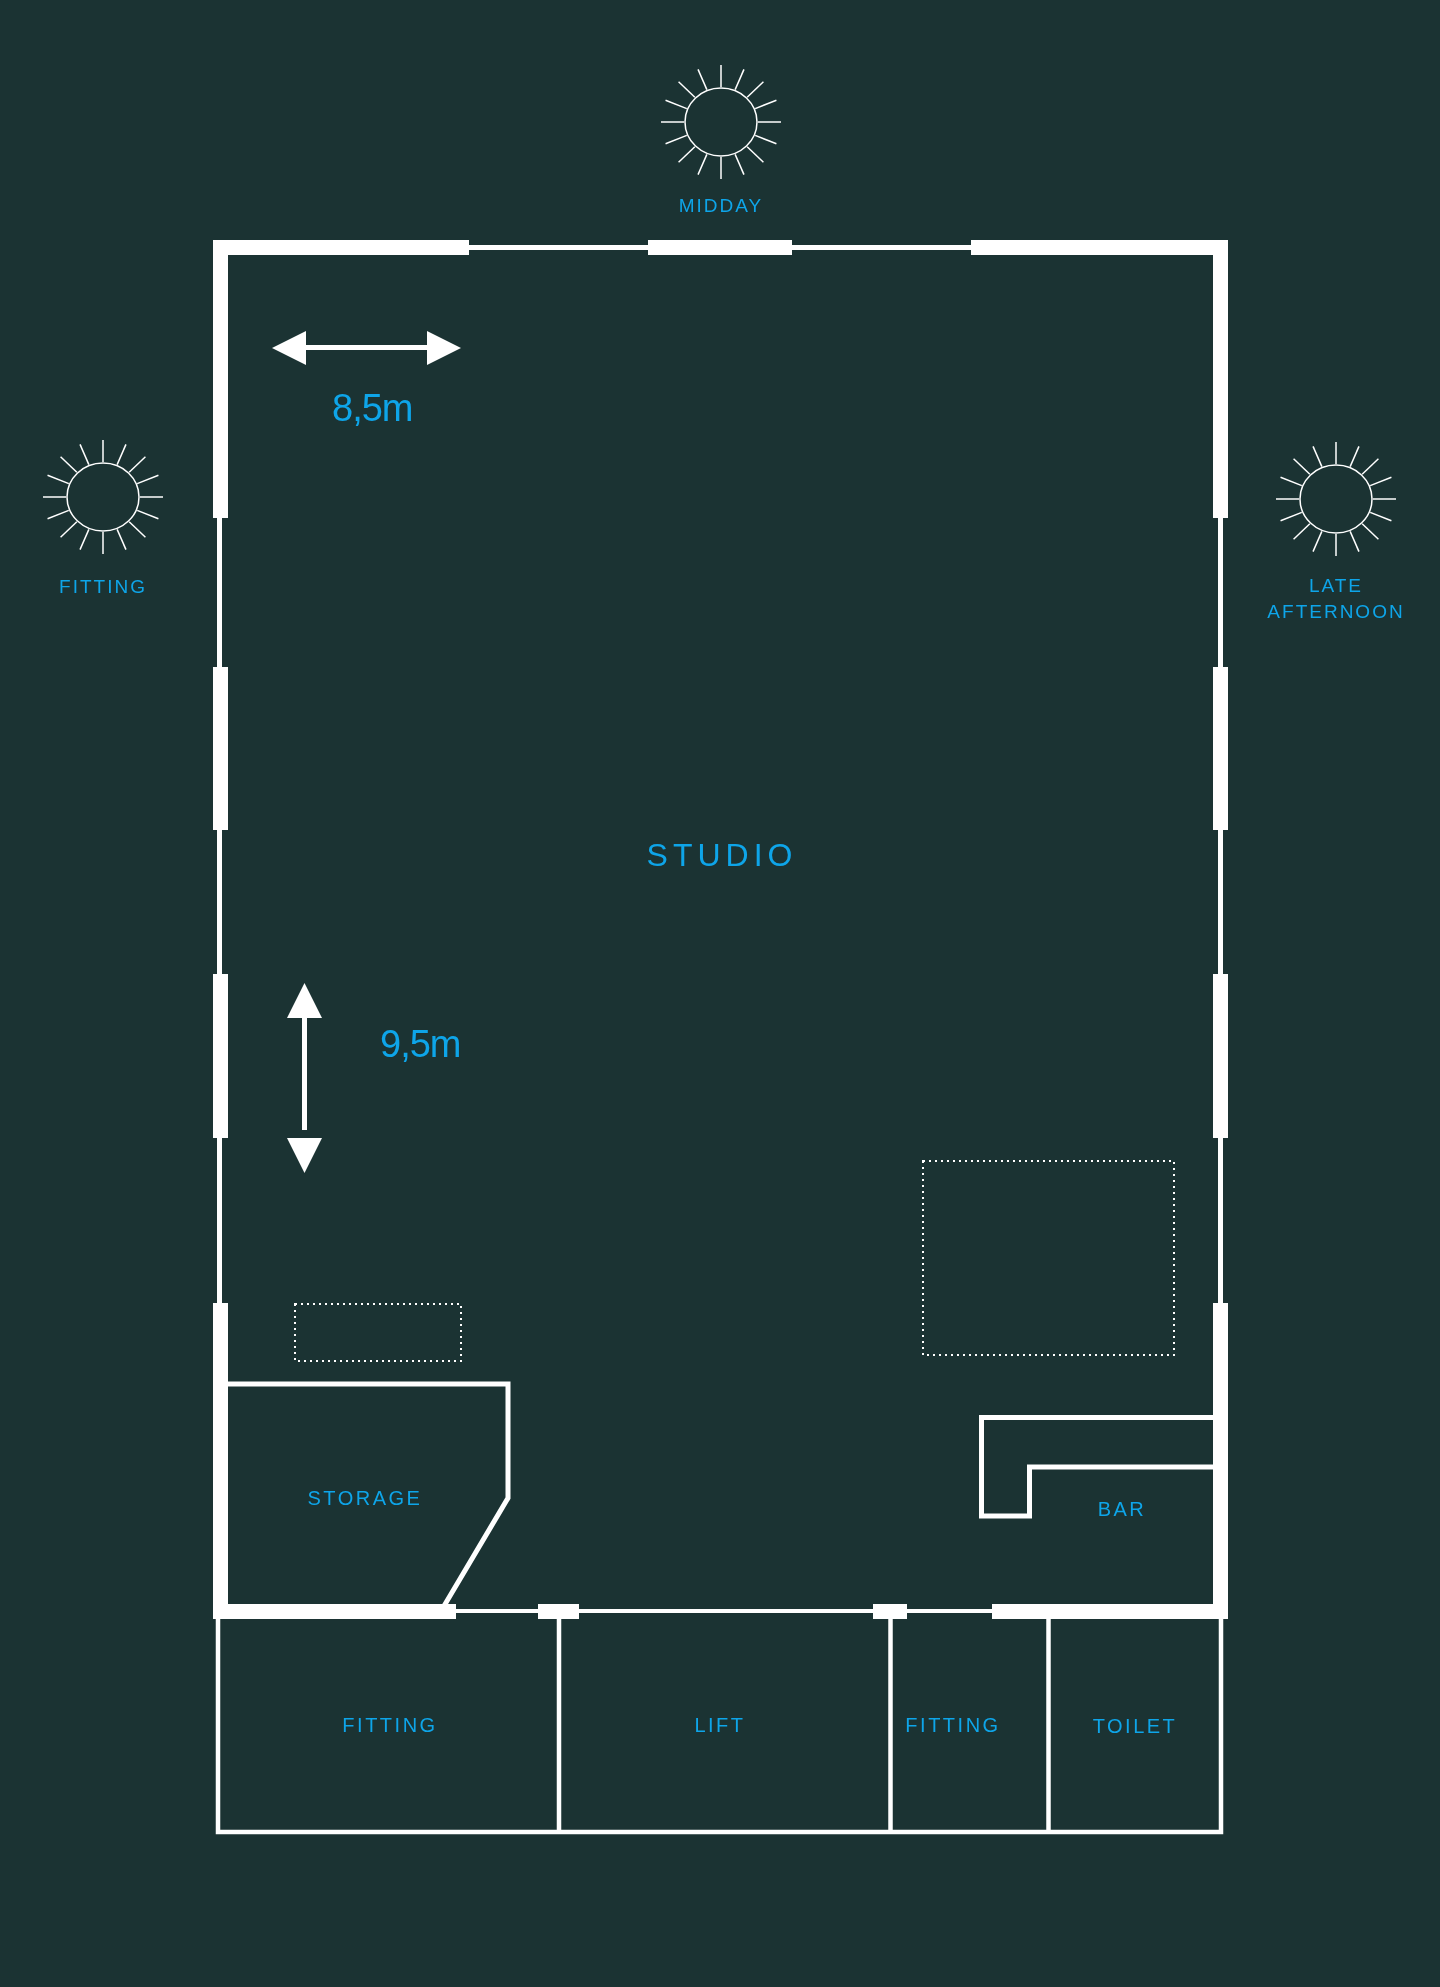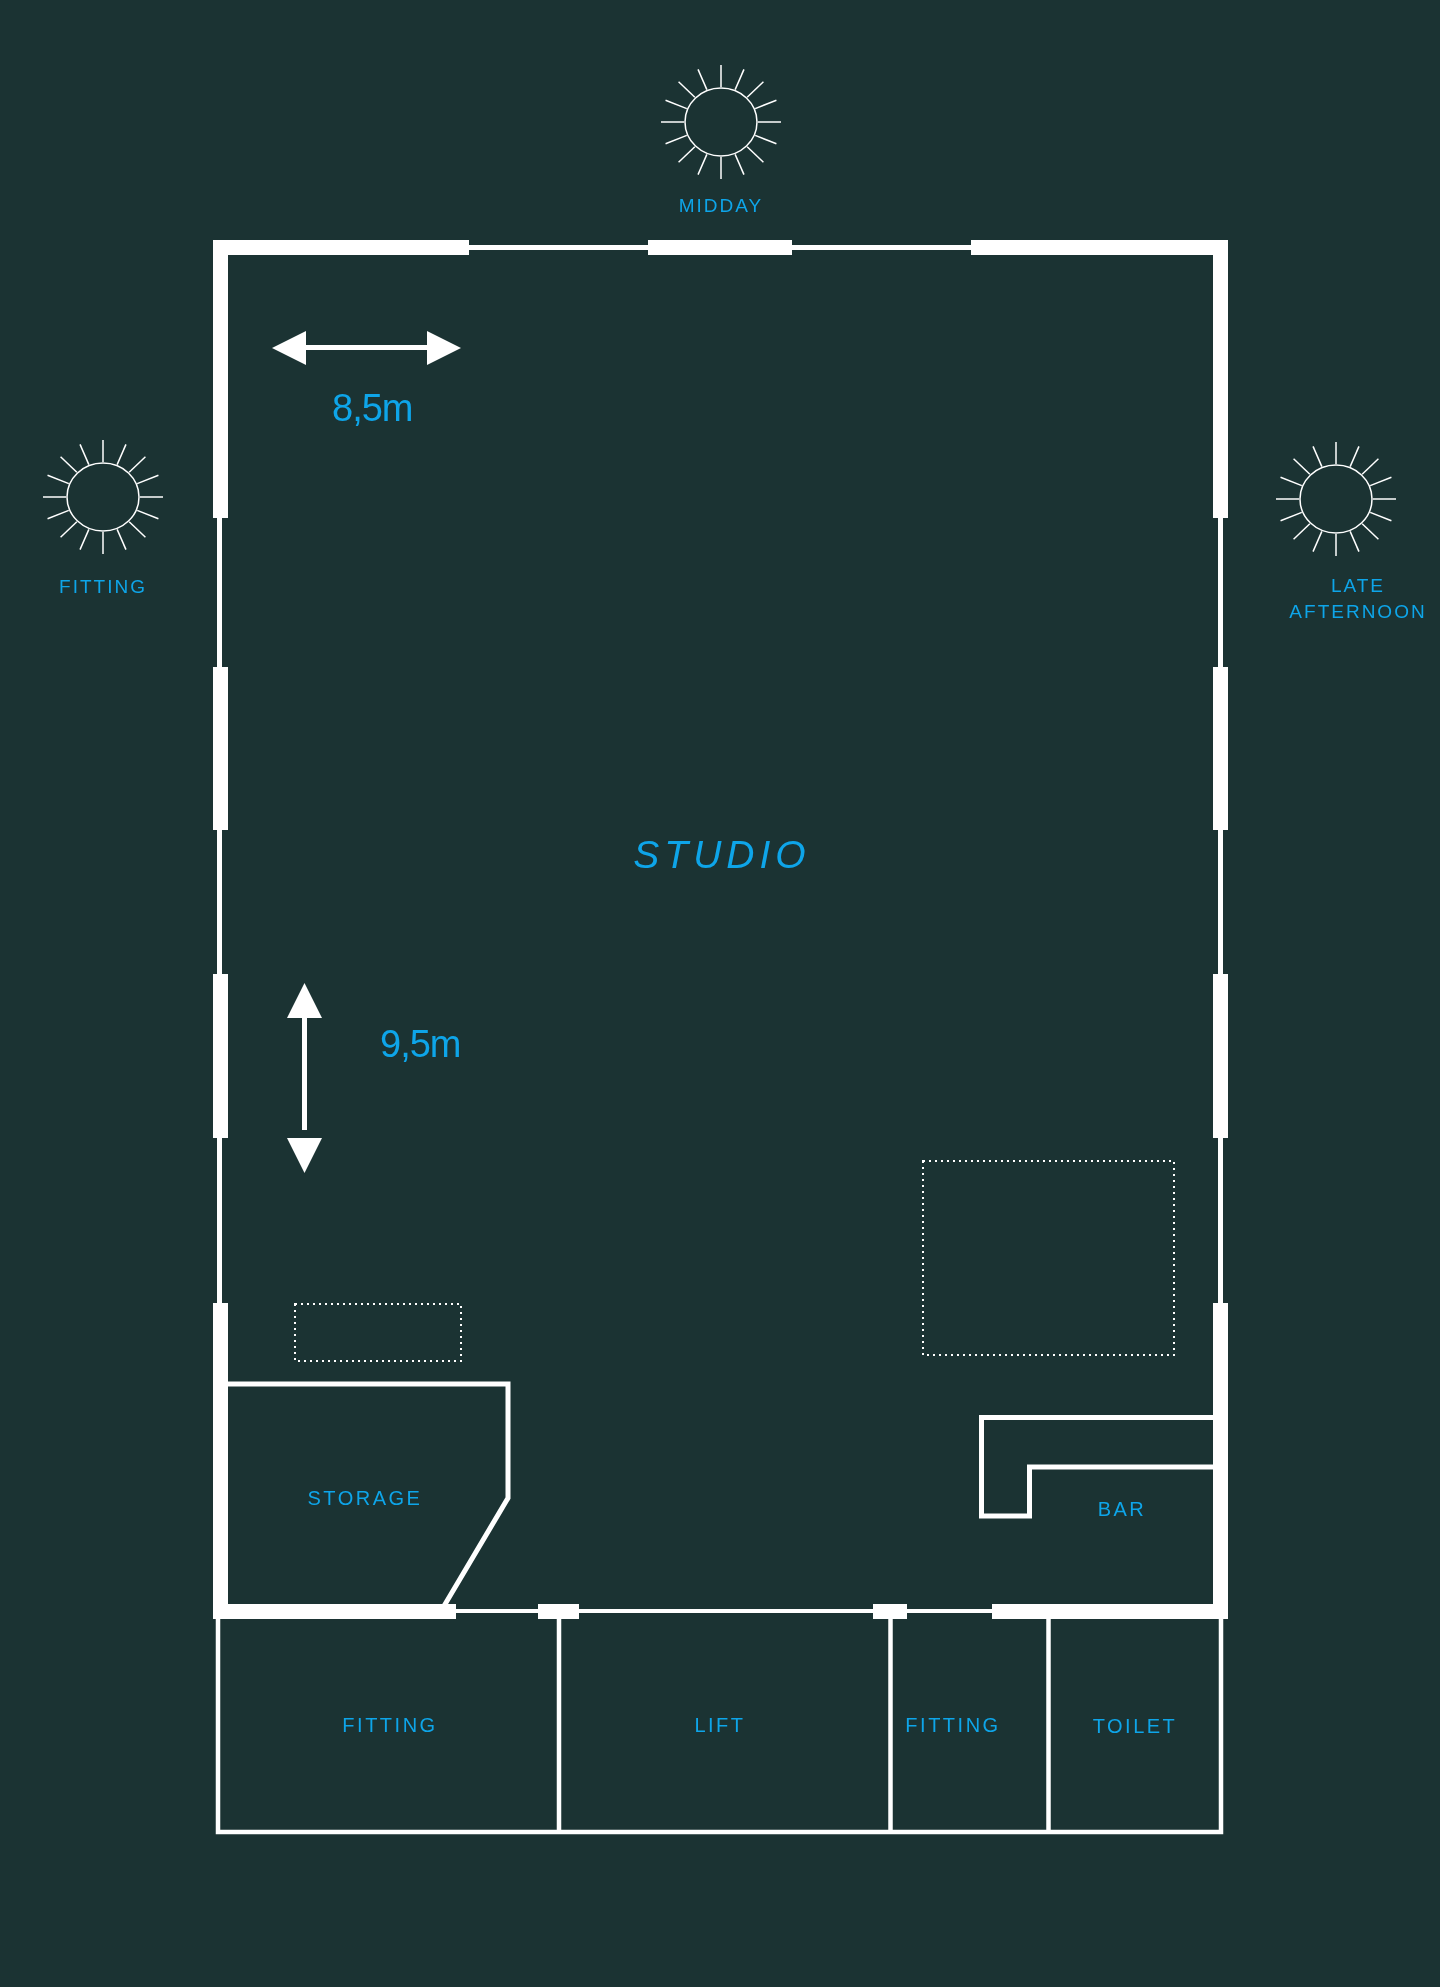--- a/index.html
+++ b/index.html
@@ -1,21 +1,21 @@
 <!DOCTYPE html>
 <html><head>
 <meta charset="utf-8">
 <style>
   html, body { margin:0; padding:0; background:#1b3333; }
   body { width:1440px; height:1987px; position:relative; overflow:hidden; font-family:"Liberation Sans", sans-serif; }
   svg { position:absolute; left:0; top:0; }
   .lbl { position:absolute; color:#0ea5e9; font-family:"Liberation Sans", sans-serif; text-align:center; white-space:nowrap; transform:translate(-50%,-50%); }
   .sm { font-size:19px; letter-spacing:2px; }
   .room { font-size:20px; letter-spacing:2.5px; }
-  .big { font-size:39px; letter-spacing:5px;font-style:italic; }
+  .big { font-size:32px; letter-spacing:5px; }
   .dim { font-size:38px; letter-spacing:-1px; transform:translate(0,-50%); text-align:left; }
   .sun-label { line-height:26px; }
 </style>
 </head>
 <body>
 
 <svg width="1440" height="1987" viewBox="0 0 1440 1987">
 
   <g id="sun-midday" stroke="#fff" fill="none" stroke-width="1.5">
       <ellipse cx="721" cy="122" rx="36" ry="34"></ellipse>
@@ -126,21 +126,21 @@
   </g>
   <g fill="#fff">
     <rect x="302" y="1000" width="5" height="130"></rect>
     <polygon points="304.5,983 287,1018 322,1018"></polygon>
     <polygon points="304.5,1173 287,1138 322,1138"></polygon>
   </g>
 </svg>
 
 <div class="lbl sm" style="left:721px; top:206px;">MIDDAY</div>
 <div class="lbl sm" style="left:103px; top:587px;">FITTING</div>
-<div class="lbl sm sun-label" style="left:1336px; top:599px;margin-left:22px;">
+<div class="lbl sm sun-label" style="left:1336px; top:599px;">
   <div>LATE</div>
   <div>AFTERNOON</div>
 </div>
 
 <div class="lbl dim" style="left:332px; top:408px;">8,5m</div>
 <div class="lbl dim" style="left:332px; top:1044px;margin-left:48px;">9,5m</div>
 
 <div class="lbl big" style="left:722px; top:855px;">STUDIO</div>
 <div class="lbl room" style="left:365px; top:1498px;">STORAGE</div>
 <div class="lbl room" style="left:1122px; top:1509px;">BAR</div>

